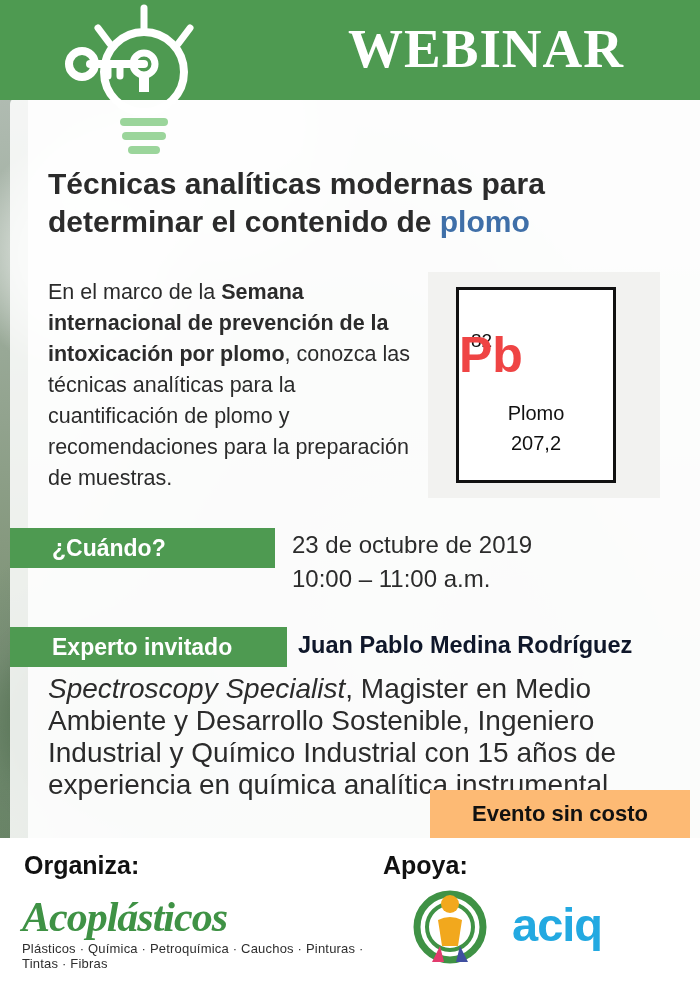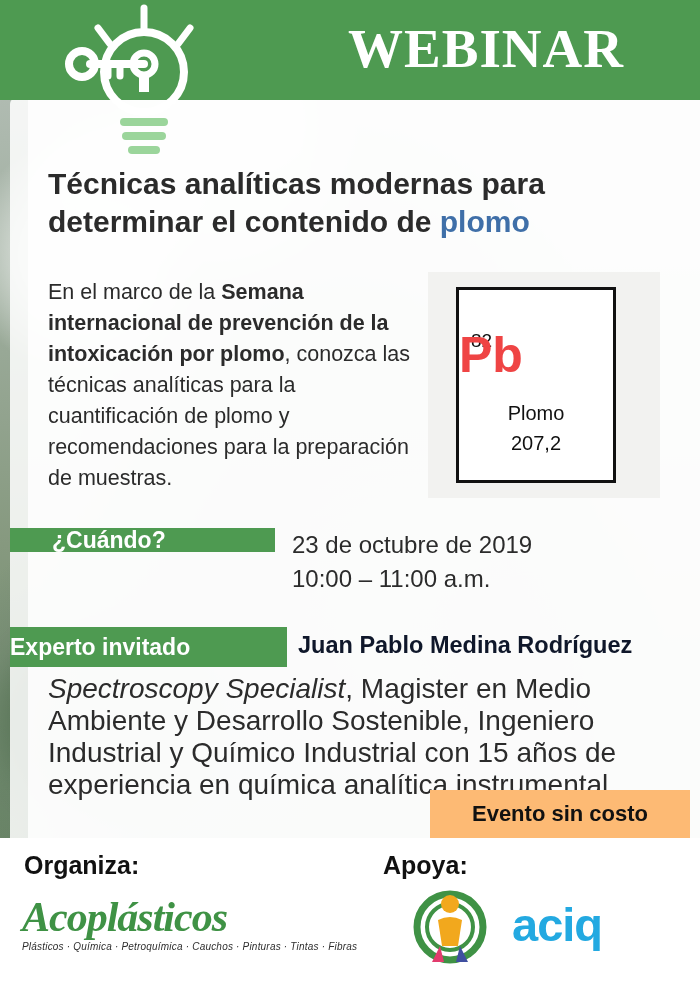--- a/index.html
+++ b/index.html
@@ -161,28 +161,29 @@
   .bar {
     position: absolute;
     background: #4e9a51;
     color: #ffffff;
     font-weight: bold;
     display: flex;
     align-items: center;
   }
   .bar-when {
     left: 10px; top: 528px;
-    width: 265px; height: 24px;
+    width: 265px; height: 40px;
     padding-left: 42px;
     font-size: 23px;
     box-sizing: border-box;
   }
   .bar-expert {
     left: 10px; top: 627px;
     width: 277px; height: 40px;
+    padding-left: 42px;
     font-size: 23px;
     box-sizing: border-box;
   }
 
   .when-value {
     position: absolute;
     left: 292px; top: 528px;
     width: 380px;
     font-size: 24px;
     line-height: 34px;
@@ -248,25 +249,24 @@
   .acop-word {
     font-family: "Liberation Serif", serif;
     font-size: 42px;
     font-style: italic;
     font-weight: bold;
     color: #3f9245;
     letter-spacing: -1px;
     line-height: 44px;
   }
   .acop-sub {
-    font-size: 10px;
+    font-size: 13px;
     color: #2e2e2e;
     letter-spacing: 0.2px;
     margin-top: 2px;
-    font-style: italic;
   }
   .logo-iq {
     position: absolute;
     left: 404px; top: 888px;
     width: 92px; height: 78px;
   }
   .logo-aciq {
     position: absolute;
     left: 512px; top: 900px;
     width: 170px; height: 52px;

